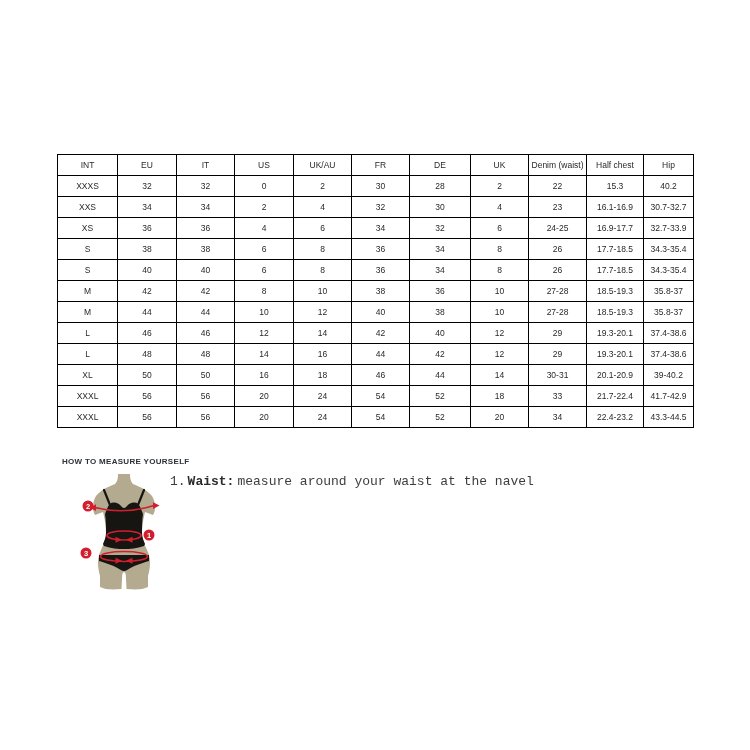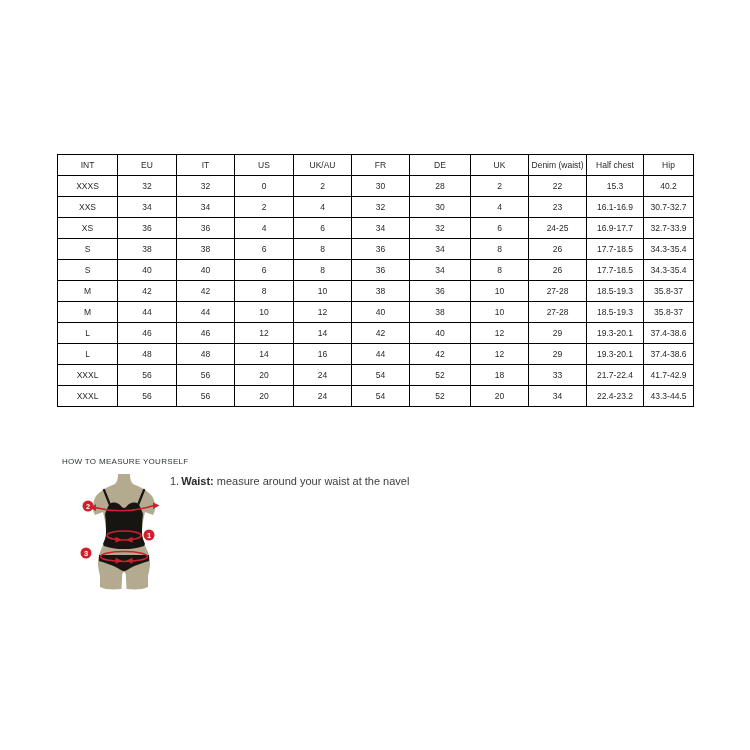--- a/index.html
+++ b/index.html
@@ -19,27 +19,27 @@
   }
   .size-table th,.size-table td{
     border:1px solid #000;height:20px;padding:0 1px;
     text-align:center;vertical-align:middle;
     font-size:8.5px;font-weight:400;color:#26282b;line-height:1;
     white-space:nowrap;overflow:hidden;
   }
   
   .measure-heading{
     position:absolute;left:62px;top:457px;
-    font-size:8px;font-weight:400;letter-spacing:.3px;color:#2c3237;
+    font-size:8px;font-weight:700;letter-spacing:.3px;color:#2c3237;
   }
   .figure{
     position:absolute;left:76px;top:471px;width:92px;height:124px;
   }
   .steps{position:absolute;left:170px;top:477px;}
-  .step{font-size:11px;color:#3d3d3d;line-height:9px;margin-bottom:6.5px;}
+  .step{font-size:13px;color:#3d3d3d;line-height:9px;margin-bottom:6.5px;font-family:Liberation Mono, monospace;}
   .step-number{margin-right:2px;}
   .step-label{font-weight:700;color:#2b2b2b;margin-right:3px;}
   
   .body-fill{fill:var(--body-color);}
   .garment-fill{fill:var(--garment-color);}
   .strap{stroke:var(--garment-color);stroke-width:2.2;fill:none;stroke-linecap:round;}
   .red-line{stroke:var(--marker-color);stroke-width:1.6;fill:none;}
   .red-fill{fill:var(--marker-color);}
   .marker-circle{fill:var(--marker-color);}
   .marker-num{
@@ -193,20 +193,33 @@
           <td>14</td>
           <td>16</td>
           <td>44</td>
           <td>42</td>
           <td>12</td>
           <td>29</td>
           <td>19.3-20.1</td>
           <td>37.4-38.6</td>
         </tr>
         <tr>
+          <td>XL</td>
+          <td>50</td>
+          <td>50</td>
+          <td>16</td>
+          <td>18</td>
+          <td>46</td>
+          <td>44</td>
+          <td>14</td>
+          <td>30-31</td>
+          <td>20.1-20.9</td>
+          <td>39-40.2</td>
+        </tr>
+        <tr>
           <td>XXXL</td>
           <td>56</td>
           <td>56</td>
           <td>20</td>
           <td>24</td>
           <td>54</td>
           <td>52</td>
           <td>18</td>
           <td>33</td>
           <td>21.7-22.4</td>

